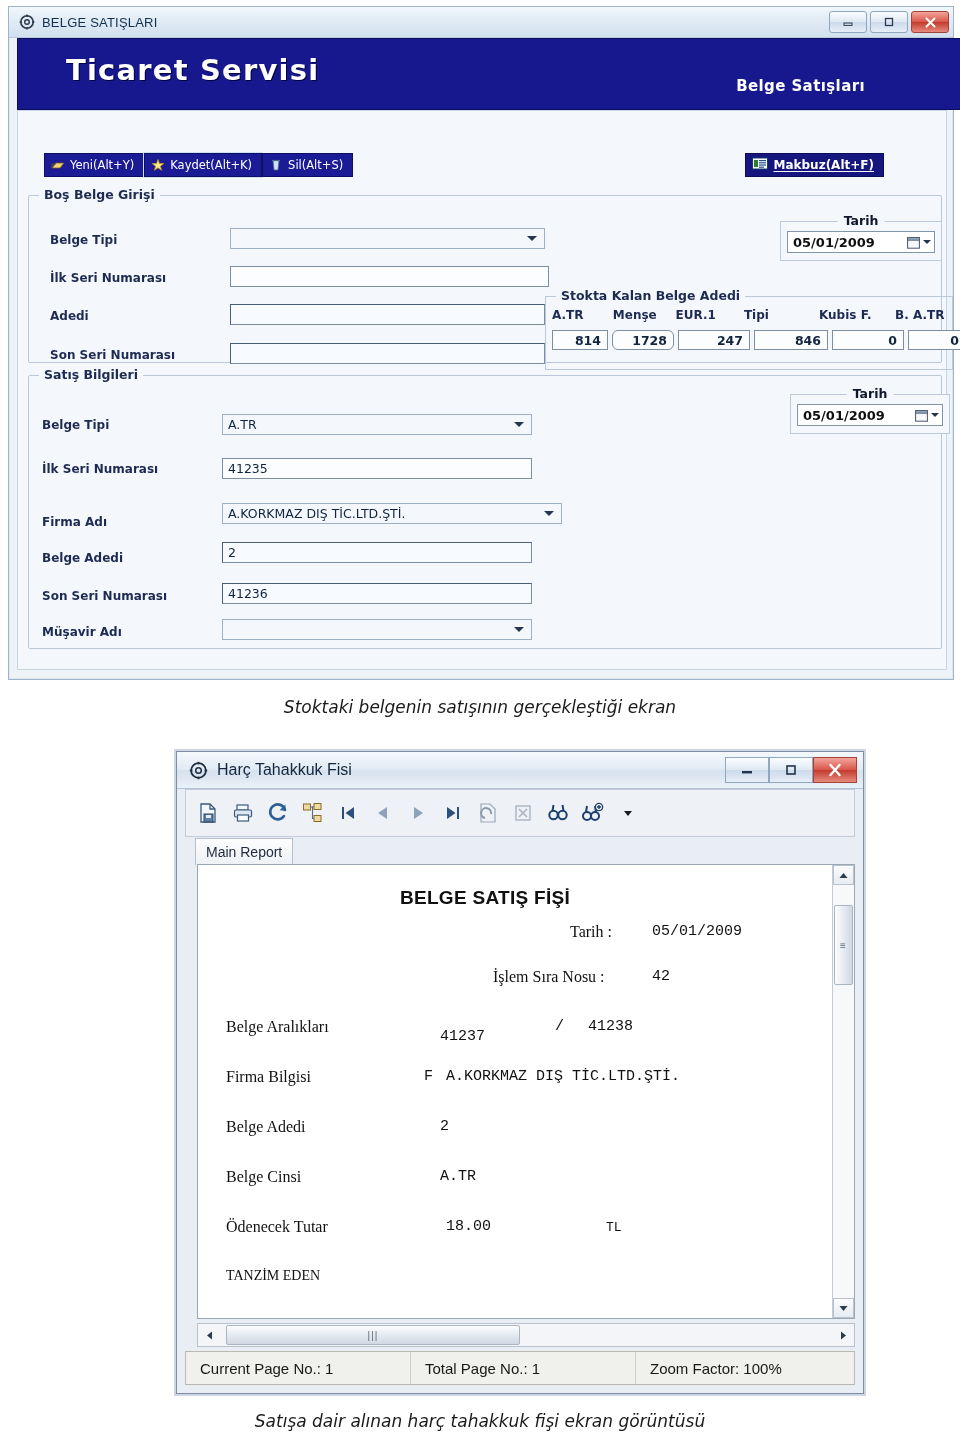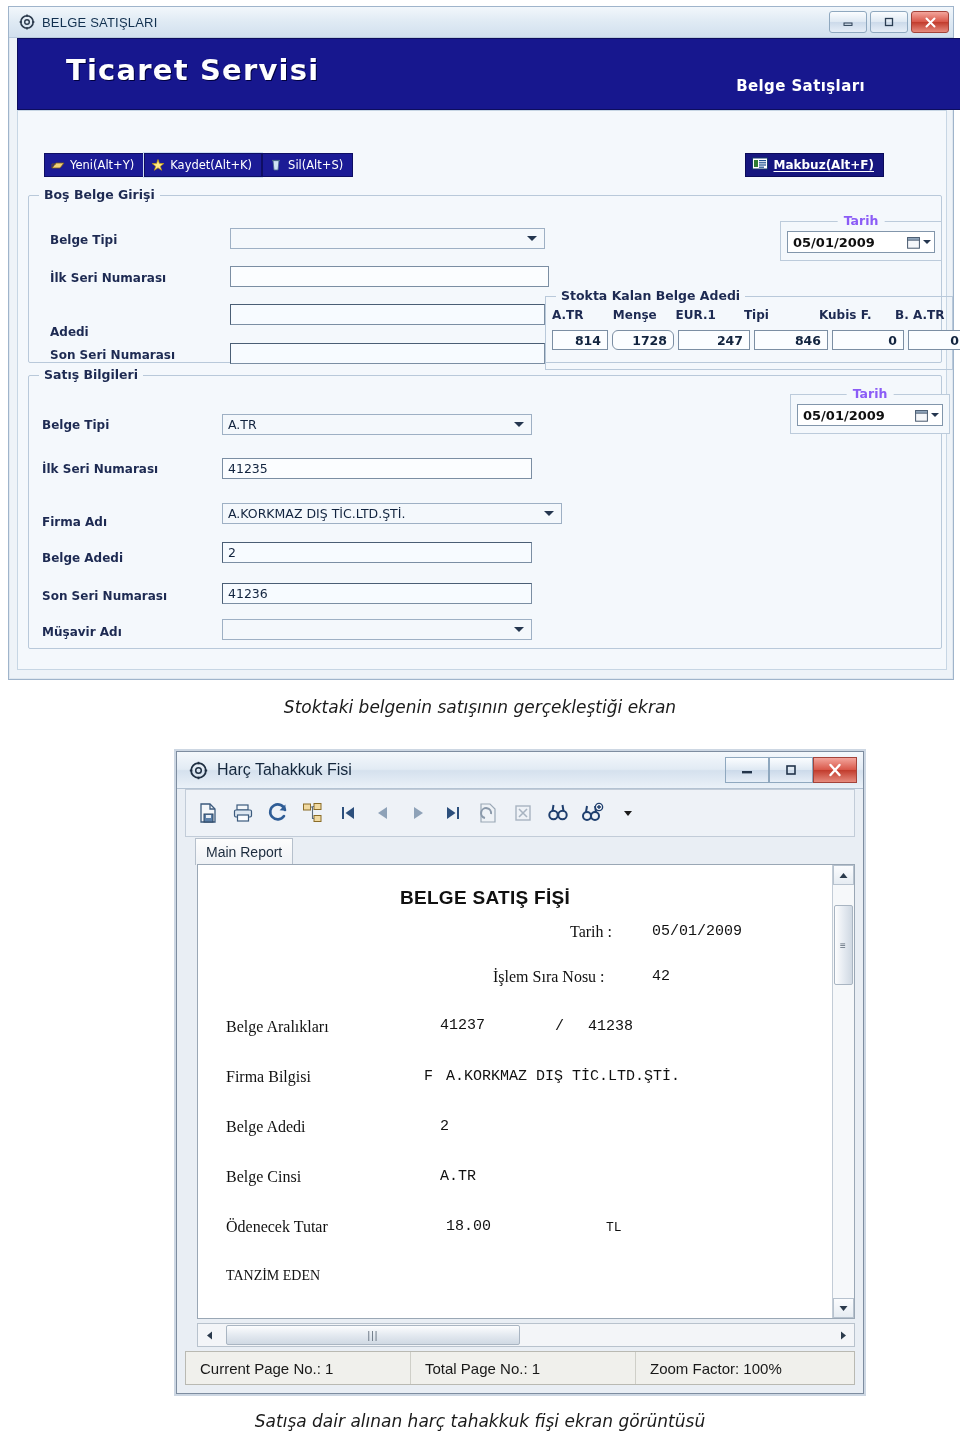--- a/index.html
+++ b/index.html
@@ -106,21 +106,21 @@
   .fld .arrow{
     margin-left:auto;margin-right:7px;width:0;height:0;
     border-left:5px solid transparent;border-right:5px solid transparent;
     border-top:5px solid #24364f;
   }
 
   
   .dgrp{position:absolute;border:1px solid #bccbdb;background:#f4f8fc;}
   .dgrp .dtitle{
     position:absolute;top:-9px;left:50%;transform:translateX(-50%);
-    background:#f4f8fc;padding:0 6px;font-size:12.5px;font-weight:700;color:#8b5cf6;
+    background:#f4f8fc;padding:0 6px;font-size:12.5px;font-weight:700;color:#0f172a;
     font-family:"DejaVu Sans",sans-serif;
   }
   .dgrp .dfield{
     position:absolute;left:6px;top:9px;right:6px;height:20px;
     background:#ffffff;border:1px solid #8296ab;display:flex;align-items:center;
   }
   .dgrp .dfield .dv{
     padding-left:5px;font-size:13px;font-weight:700;color:#101010;
     font-family:"DejaVu Sans",sans-serif;
   }
@@ -344,21 +344,21 @@
     <div class="fld combo" style="left:212px;top:117px;width:315px;">
       <span class="val"></span>
       <span class="arrow"></span>
     </div>
 
     <div class="flabel" style="left:32px;top:160px;">İlk Seri Numarası</div>
     <div class="fld" style="left:212px;top:155px;width:319px;">
       <span class="val"></span>
     </div>
 
-    <div class="flabel" style="left:32px;top:214px;text-align:right;">Adedi</div>
+    <div class="flabel" style="left:32px;top:198px;text-align:right;">Adedi</div>
     <div class="fld sunken" style="left:212px;top:193px;width:315px;">
       <span class="val"></span>
     </div>
 
     <div class="flabel" style="left:32px;top:237px;">Son Seri Numarası</div>
     <div class="fld sunken" style="left:212px;top:232px;width:315px;">
       <span class="val"></span>
     </div>
 
     <div class="dgrp" style="left:762px;top:110px;width:160px;height:38px;">
@@ -584,21 +584,21 @@
 
       <div class="rtitle">BELGE SATIŞ FİŞİ</div>
 
       <div class="rline" style="left:372px;top:58px;">Tarih :</div>
       <div class="rline rmono" style="left:454px;top:58px;">05/01/2009</div>
 
       <div class="rline" style="left:295px;top:103px;">İşlem Sıra Nosu :</div>
       <div class="rline rmono" style="left:454px;top:103px;">42</div>
 
       <div class="rline" style="left:28px;top:153px;">Belge Aralıkları</div>
-      <div class="rline rmono" style="left:242px;top:152px;">41237</div>
+      <div class="rline rmono" style="left:242px;top:163px;">41237</div>
       <div class="rline rmono" style="left:357px;top:153px;">/</div>
       <div class="rline rmono" style="left:390px;top:153px;">41238</div>
 
       <div class="rline" style="left:28px;top:203px;">Firma Bilgisi</div>
       <div class="rline rmono" style="left:226px;top:203px;">F</div>
       <div class="rline rmono" style="left:248px;top:203px;">A.KORKMAZ DIŞ TİC.LTD.ŞTİ.</div>
 
       <div class="rline" style="left:28px;top:253px;">Belge Adedi</div>
       <div class="rline rmono" style="left:242px;top:253px;">2</div>
 

